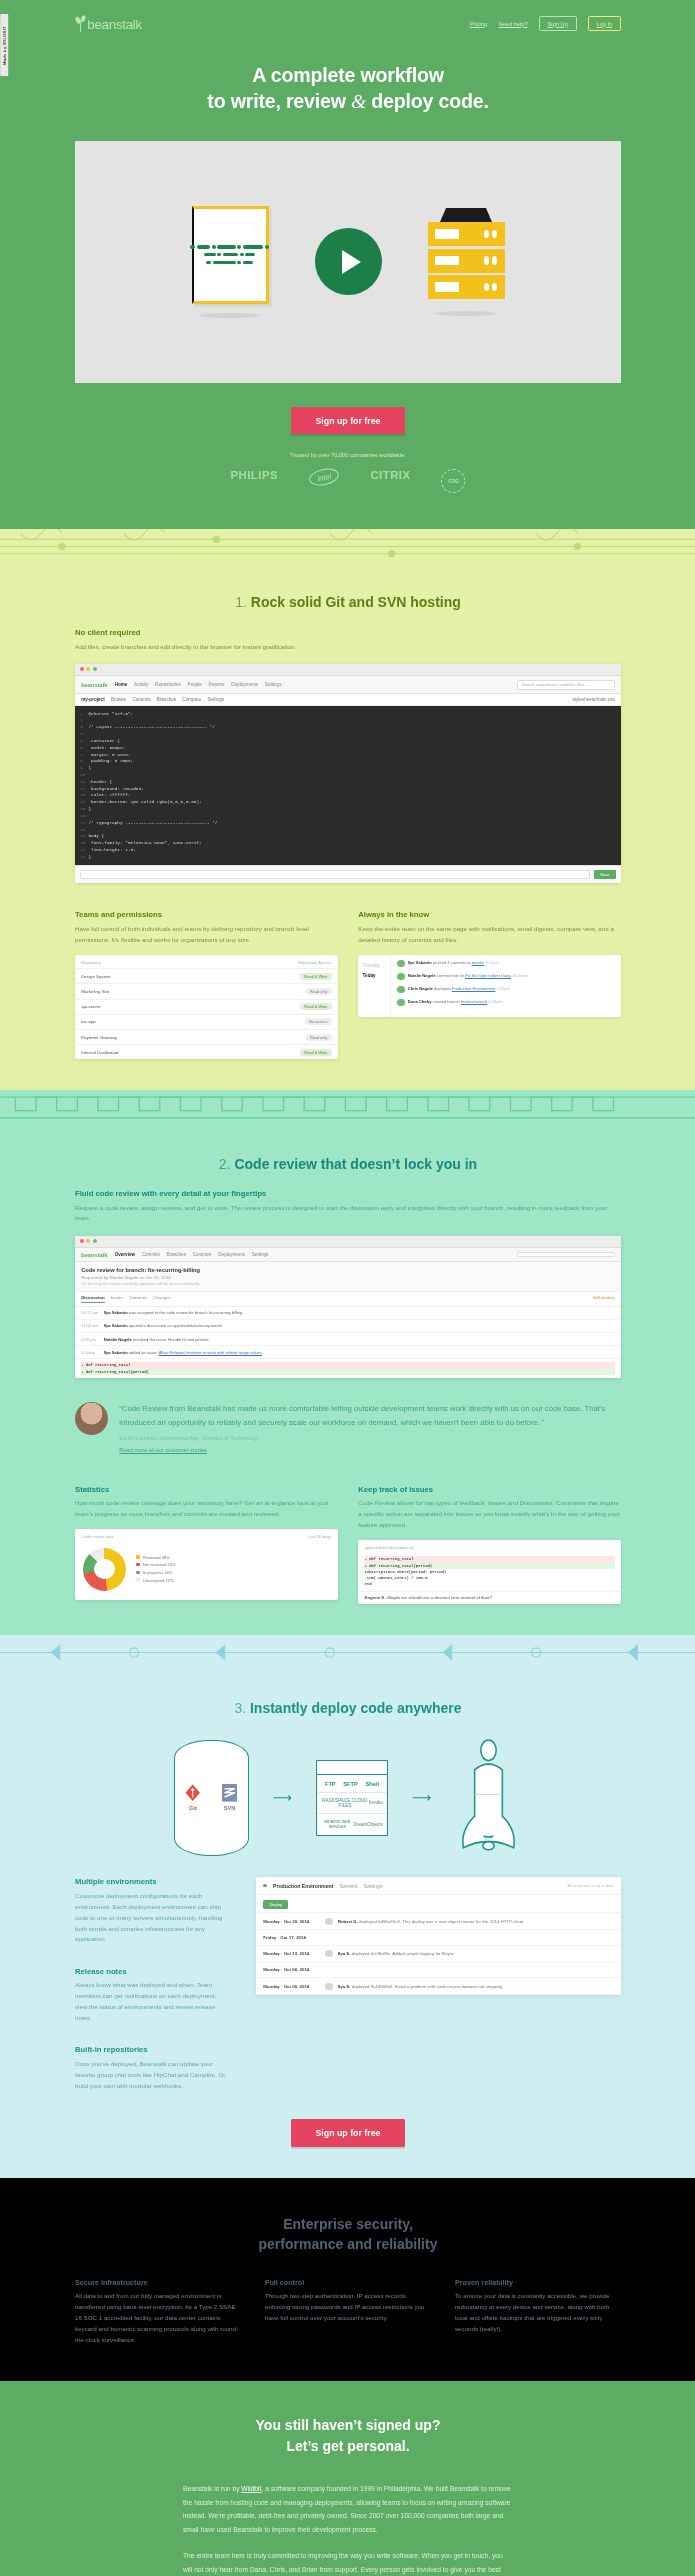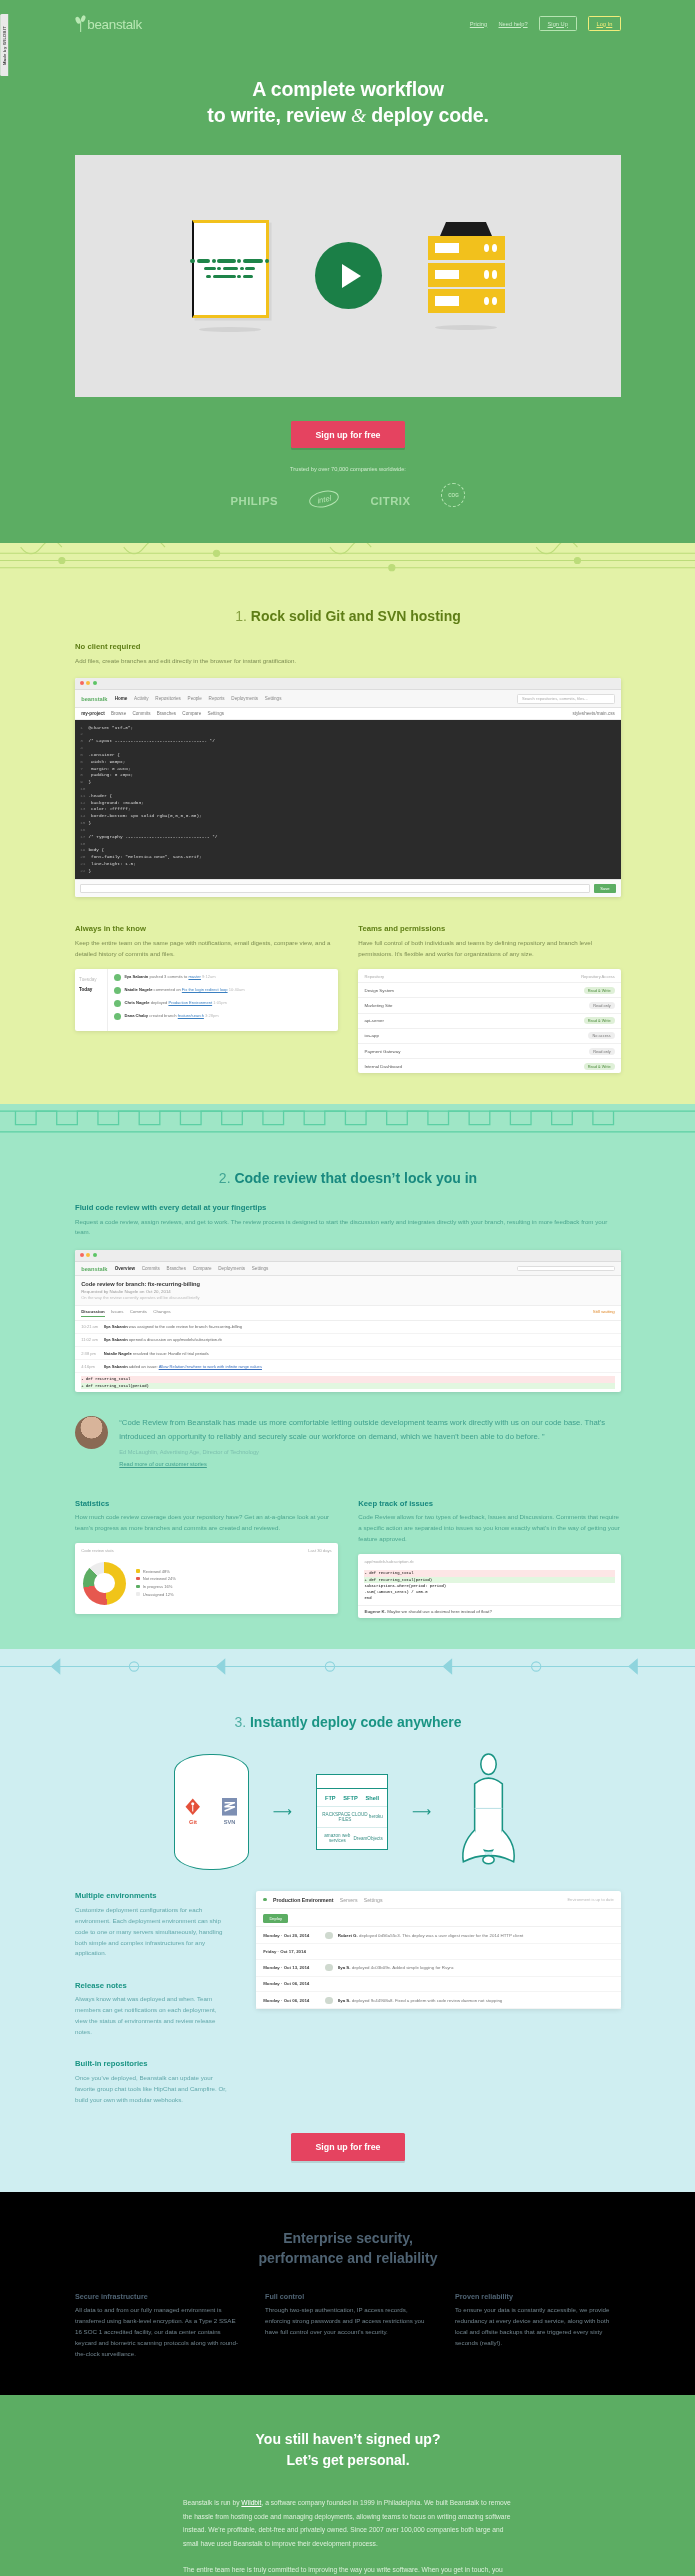--- a/index.html
+++ b/index.html
@@ -33,21 +33,21 @@
   #logo .sprout { width: 11.3px; height: 17.5px; margin-right: 1px; position: relative; }
   #logo .sprout svg { position: absolute; left: 0; top: 0; }
   .nav { display: flex; align-items: center; gap: 11.3px; }
   .nav a { color: #cdeccb; text-decoration: underline; font-size: 5.7px; }
   .nav .btn-outline { border: 0.5px solid #b6e4b2; padding: 3.6px 7.7px; border-radius: 1.5px;
                       text-decoration: none; }
   .nav .btn-outline u { text-decoration: underline; }
   .nav .btn-login { border: 0.5px solid #f2ec7a; color: #f2ec7a; }
 
   #hero h1 { color: #fff; text-align: center; font-size: 19.6px; line-height: 1.35;
-             font-weight: bold; margin-top: 40px; letter-spacing: -0.2px; }
+             font-weight: bold; margin-top: 26px; letter-spacing: -0.2px; }
   #hero h1 em { font-family: "Liberation Serif", serif; font-style: italic; font-weight: normal; }
 
   #video-card { background: #e3e3e3; height: 242px; margin-top: 25px;
                 position: relative; display: flex; align-items: center;
                 justify-content: center; gap: 46px; }
   .vc-item { position: relative; display:flex; flex-direction:column; align-items:center; }
   .vc-shadow { width: 62px; height: 5.2px; background: #d2d2d2; border-radius: 50%;
                margin-top: 9.3px; }
   .code-card { width: 77px; height: 98px; background: #fff;
                border: 3.1px solid #f2c11c; border-left: 2.1px solid #111;
@@ -67,21 +67,21 @@
                   display:flex; align-items:center; padding: 0 7.2px; justify-content: space-between; }
   .server .unit .slot { width: 24px; height: 9.3px; background:#fff; }
   .server .unit .leds { display:flex; gap:3.1px; }
   .server .unit .leds span { width: 5.2px; height: 8.2px; background:#fff; border-radius:50%; }
 
   #cta-1 { text-align:center; margin-top: 24px; }
   .btn-red { display:inline-block; background:#e54360; color:#fff; font-size:8.8px;
              font-weight:bold; padding: 8.8px 24px; border:0; border-radius:1.5px;
              box-shadow: 0 2.1px 0 rgba(0,0,0,.12); cursor:pointer; }
   #trusted { text-align:center; color:#cfebcd; font-size:5.7px; margin-top: 17.5px; }
-  #logos { display:flex; justify-content:center; align-items:flex-end; gap: 31px;
+  #logos { display:flex; justify-content:center; align-items:flex-start; gap: 31px;
            margin-top: 11.3px; color:#b4e4b1; }
   #logos .lg { font-weight:bold; font-size: 11.3px; letter-spacing: 0.5px; opacity:.85; }
   #logos .intel { border:1px solid #b4e4b1; border-radius:50%; padding:2.6px 7.2px;
                   font-size:7.7px; font-style:italic; transform: rotate(-12deg); }
   #logos .cog { width:24px; height:24px; border-radius:50%; border:1.5px dashed #b4e4b1;
                 display:flex; align-items:center; justify-content:center;
                 font-size:4.6px; font-weight:bold; }
 
   
   .band { height: 35px; width: 100%; }
@@ -424,20 +424,56 @@
           <div><span class="ln">21</span>  line-height: 1.5;</div>
           <div><span class="ln">22</span>}</div>
         </div>
       <div class="ed-foot">
         <span class="inp"></span>
         <span class="sv">Save</span>
       </div>
     </div>
 
     <div class="two-col" style="margin-top:27px">
+      <div>
+        <div class="feat-title">Teams and permissions</div>
+        <div class="feat-body">Have full control of both individuals and teams by defining repository and branch level permissions. It's flexible and works for organizations of any size.</div>
+        <div class="card">
+          <div class="mini-head">
+            <span>Repository</span>
+            <span>Repository Access</span>
+          </div>
+          <div id="perm-rows">
+              <div class="mini-row">
+                <span>Design System</span>
+                <span class="pill g">Read &amp; Write</span>
+              </div>
+              <div class="mini-row">
+                <span>Marketing Site</span>
+                <span class="pill">Read only</span>
+              </div>
+              <div class="mini-row">
+                <span>api-server</span>
+                <span class="pill g">Read &amp; Write</span>
+              </div>
+              <div class="mini-row">
+                <span>ios-app</span>
+                <span class="pill">No access</span>
+              </div>
+              <div class="mini-row">
+                <span>Payment Gateway</span>
+                <span class="pill">Read only</span>
+              </div>
+              <div class="mini-row">
+                <span>Internal Dashboard</span>
+                <span class="pill g">Read &amp; Write</span>
+              </div>
+            </div>
+        </div>
+      </div>
       <div>
         <div class="feat-title">Always in the know</div>
         <div class="feat-body">Keep the entire team on the same page with notifications, email digests, compare view, and a detailed history of commits and files.</div>
         <div class="card">
           <div class="notif">
             <div class="days">
               <div>Tuesday</div>
               <div class="on">Today</div>
             </div>
             <div class="feed" id="notif-feed">
@@ -454,56 +490,20 @@
                   <span><b>Chris Nagele</b> <span>deployed</span> <a href="#">Production Environment</a> <i style="color:#bbb;font-style:normal">1:05pm</i></span>
                 </div>
                 <div class="item">
                   <span class="av"></span>
                   <span><b>Dana Chaby</b> <span>created branch</span> <a href="#">feature/search</a> <i style="color:#bbb;font-style:normal">3:28pm</i></span>
                 </div>
               </div>
           </div>
         </div>
       </div>
-      <div>
-        <div class="feat-title">Teams and permissions</div>
-        <div class="feat-body">Have full control of both individuals and teams by defining repository and branch level permissions. It's flexible and works for organizations of any size.</div>
-        <div class="card">
-          <div class="mini-head">
-            <span>Repository</span>
-            <span>Repository Access</span>
-          </div>
-          <div id="perm-rows">
-              <div class="mini-row">
-                <span>Design System</span>
-                <span class="pill g">Read &amp; Write</span>
-              </div>
-              <div class="mini-row">
-                <span>Marketing Site</span>
-                <span class="pill">Read only</span>
-              </div>
-              <div class="mini-row">
-                <span>api-server</span>
-                <span class="pill g">Read &amp; Write</span>
-              </div>
-              <div class="mini-row">
-                <span>ios-app</span>
-                <span class="pill">No access</span>
-              </div>
-              <div class="mini-row">
-                <span>Payment Gateway</span>
-                <span class="pill">Read only</span>
-              </div>
-              <div class="mini-row">
-                <span>Internal Dashboard</span>
-                <span class="pill g">Read &amp; Write</span>
-              </div>
-            </div>
-        </div>
-      </div>
     </div>
   </div>
 </section>
 
 <div class="band b2">
   <svg viewBox="0 0 1350 68" preserveAspectRatio="none">
     <g stroke="#5ccfa4" stroke-width="2.5" fill="none">
       <path d="M0 14 H1350 M0 54 H1350"></path>
       <path d="M30 14 v26 h40 v-26 h40 v26 h40 v-26 h40 v26 h40 v-26 h40 v26 h40 v-26 h40 v26 h40 v-26 h40 v26 h40 v-26 h40 v26 h40 v-26 h40 v26 h40 v-26 h40 v26 h40 v-26 h40 v26 h40 v-26 h40 v26 h40 v-26 h40 v26 h40 v-26 h40 v26 h40 v-26 h40 v26 h40 v-26 h40 v26 h40 v-26"></path>
     </g>

